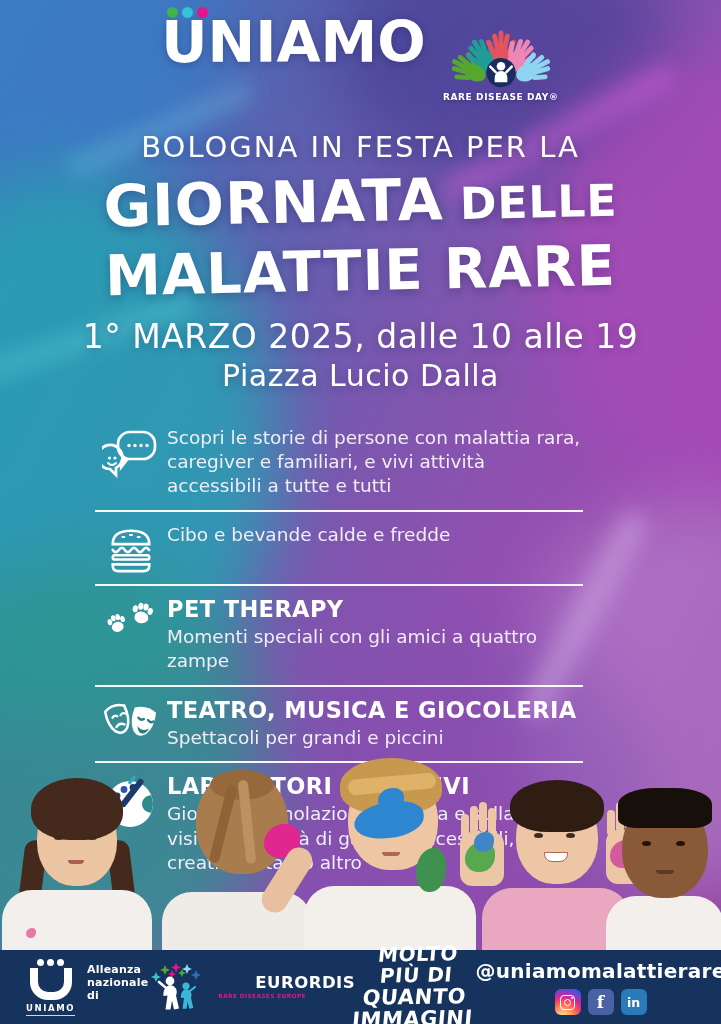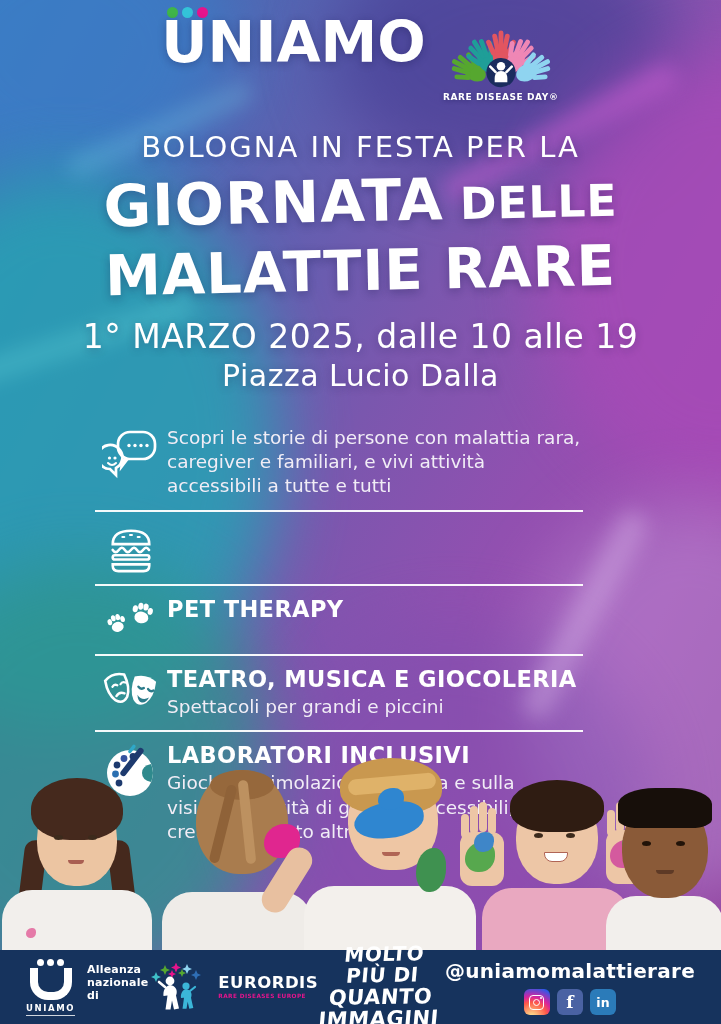--- a/index.html
+++ b/index.html
@@ -64,21 +64,21 @@
   .footerbar{position:absolute;left:0;bottom:0;width:721px;height:74px;background:#16335d;z-index:6;display:flex;align-items:center;justify-content:space-between;padding:0 26px;box-sizing:border-box;color:#fff;}
   .f-left{display:flex;align-items:center;gap:12px;}
   .u-mark{display:flex;flex-direction:column;align-items:center;}
   .u-mark .dots{display:flex;gap:3px;margin-bottom:2px;}
   .u-mark .dots i{width:7px;height:7px;border-radius:50%;background:#fff;display:block;}
   .u-shape{width:26px;height:24px;border:8px solid #fff;border-top:none;border-radius:0 0 18px 18px;}
   .u-text{font-size:8.5px;font-weight:800;letter-spacing:1.6px;margin-top:3px;border-bottom:1px solid rgba(255,255,255,.8);padding-bottom:2px;}
   .alliance{display:flex;flex-direction:row;}
   .alliance-text{font-size:11px;font-weight:600;letter-spacing:.2px;margin-bottom:1px;}
   .eurordis{display:flex;align-items:center;gap:4px;}
-  .eur-name{font-size:16.5px;font-weight:800;letter-spacing:.5px;line-height:1;}
+  .eur-name{font-size:16.5px;font-weight:800;letter-spacing:.5px;line-height:1;margin-left:37px;}
   .eur-sub{font-size:5.8px;font-weight:700;color:#e5148c;letter-spacing:.4px;margin-top:1px;}
   .slogan{text-align:center;font-weight:800;transform:skewX(-6deg) rotate(-1deg);line-height:1.05;letter-spacing:.5px;}
   .slogan .l1{font-size:20px;}
   .slogan .l2{font-size:21px;}
   .f-right{display:flex;flex-direction:column;align-items:center;gap:6px;}
   .handle{font-size:20px;font-weight:700;letter-spacing:.3px;}
   .socials{display:flex;gap:7px;}
   .soc{width:26px;height:26px;border-radius:6px;display:flex;align-items:center;justify-content:center;color:#fff;font-weight:800;}
   .soc.ig{background:radial-gradient(circle at 30% 110%,#fdf497 0%,#fd5949 45%,#d6249f 62%,#285AEB 92%);}
   .soc.fb{font-size:17px;font-family:"DejaVu Serif",serif;}
@@ -177,20 +177,21 @@
         <div class="act-icon">
           <svg width="52" height="50" viewBox="0 0 54 52" fill="none" stroke="#fff" stroke-width="2.7" stroke-linecap="round">
             <path d="M8 22 q0 -14 19 -14 q19 0 19 14 z"></path>
             <path d="M18 14.5 l2 0 M26 12.5 l2 0 M34 14.5 l2 0" stroke-width="2.2"></path>
             <path d="M8 28 q3 4.5 6.3 0 t6.3 0 t6.3 0 t6.3 0 t6.3 0 t6.3 0"></path>
             <rect x="8" y="33.5" width="38" height="4.5" rx="2.2"></rect>
             <path d="M8 43 h38 v1.5 q0 5.5 -6 5.5 h-26 q-6 0 -6 -5.5 z"></path>
           </svg>
         </div>
         <div class="act-text">
+          <p>Cibo e bevande calde e fredde</p>
         </div>
       </div>
 
       <div class="activity">
         <div class="act-icon">
           <svg width="54" height="46" viewBox="0 0 54 46" fill="#fff">
             <g transform="translate(13,27) rotate(-14)">
               <ellipse cx="0" cy="3" rx="6" ry="5"></ellipse>
               <ellipse cx="-6.5" cy="-3.5" rx="2.3" ry="3.1"></ellipse>
                 <ellipse cx="-2.2" cy="-6.5" rx="2.3" ry="3.1"></ellipse>
@@ -201,20 +202,21 @@
               <ellipse cx="0" cy="3.5" rx="7" ry="5.8"></ellipse>
               <ellipse cx="-7.5" cy="-4" rx="2.6" ry="3.5"></ellipse>
                 <ellipse cx="-2.5" cy="-7.5" rx="2.6" ry="3.5"></ellipse>
               <ellipse cx="2.8" cy="-7.5" rx="2.6" ry="3.5"></ellipse>
                 <ellipse cx="7.7" cy="-4" rx="2.6" ry="3.5"></ellipse>
             </g>
           </svg>
         </div>
         <div class="act-text">
           <h3>PET THERAPY</h3>
+          <p>Momenti speciali con gli amici a quattro zampe</p>
         </div>
       </div>
 
       <div class="activity">
         <div class="act-icon">
           <svg width="56" height="50" viewBox="0 0 56 50">
             <g transform="rotate(-18 16 24)">
               <path d="M6 10 q10 -6 20 0 q2 14 -4 22 q-6 6 -12 0 q-6 -8 -4 -22z" fill="none" stroke="#fff" stroke-width="2.6"></path>
               <path d="M11 18 q2.6 -2.4 5.2 0 M19.5 18 q2.6 -2.4 5.2 0" stroke="#fff" stroke-width="2.2" fill="none" stroke-linecap="round"></path>
               <path d="M12 28 q4 -3.5 8.5 0" stroke="#fff" stroke-width="2.4" fill="none" stroke-linecap="round"></path>

